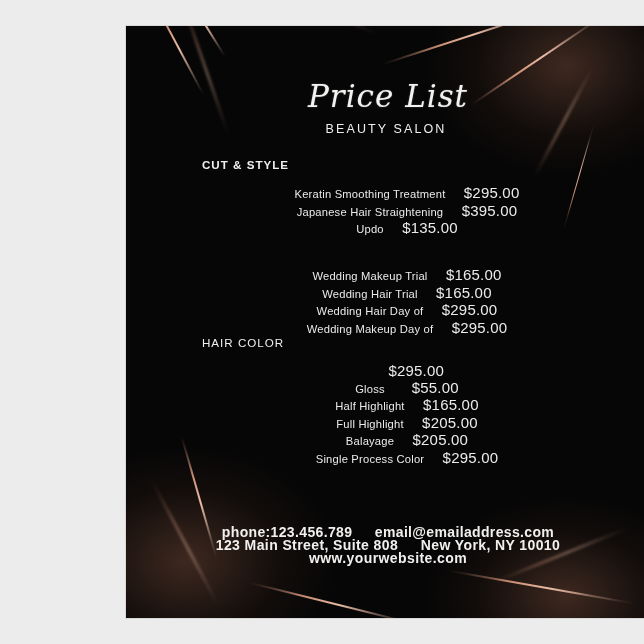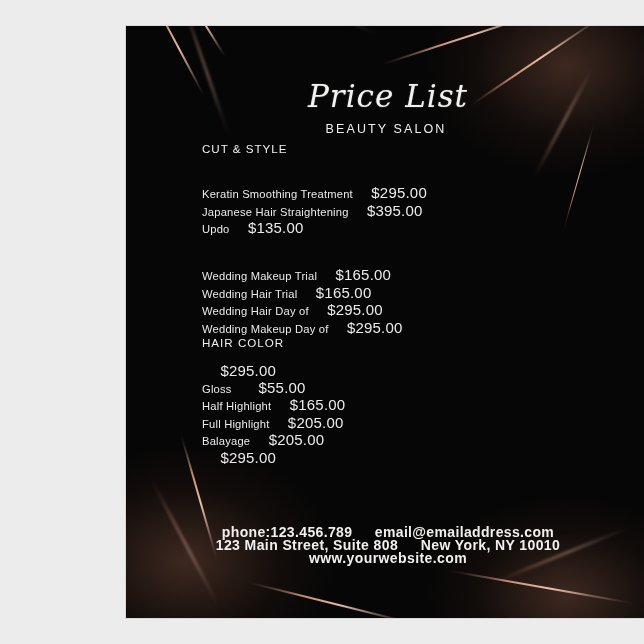--- a/index.html
+++ b/index.html
@@ -96,21 +96,21 @@
     letter-spacing: 1.0px;
     color: #f1efee;
   }
   .rows {
     position: absolute;
     left: 76px;
     right: 38px;
   }
   .row {
     display: flex;
-    justify-content: flex-start;
+    justify-content: center;
     align-items: baseline;
     font-size: 11.2px;
     line-height: 16.6px;
     color: #eceaea;
     letter-spacing: 0.2px;
   }
   .row .price {
     min-width: 74px;
     text-align: right;
     font-size: 15px;
@@ -163,21 +163,21 @@
     <div class="arc" style="left:300px; top:460px; width:250px; height:250px; transform:rotate(150deg);"></div>
     <div class="arc thin" style="left:330px; top:500px; width:210px; height:210px; transform:rotate(162deg);"></div>
     <div class="stroke" style="left:320px; top:560px; width:190px; height:2px; transform:rotate(10deg);"></div>
     <div class="stroke soft" style="left:360px; top:528px; width:150px; height:1.6px; transform:rotate(-22deg);"></div>
 
     <div id="content">
 
       <div class="title">Price List</div>
       <div class="subtitle">BEAUTY SALON</div>
 
-      <div class="section" style="top:116px;">CUT &amp; STYLE</div>
+      <div class="section" style="top:132px;font-weight:bold;">CUT &amp; STYLE</div>
       <div class="rows" style="top:159px;">
         <div class="row">
           <span>Keratin Smoothing Treatment</span>
           <span class="price">$295.00</span>
         </div>
         <div class="row">
           <span>Japanese Hair Straightening</span>
           <span class="price">$395.00</span>
         </div>
         <div class="row">
@@ -220,20 +220,21 @@
         </div>
         <div class="row">
           <span>Full Highlight</span>
           <span class="price">$205.00</span>
         </div>
         <div class="row">
           <span>Balayage</span>
           <span class="price">$205.00</span>
         </div>
         <div class="row">
+          <span>Single Process Color</span>
           <span class="price">$295.00</span>
         </div>
       </div>
 
       <div class="footer" style="top:500px;">
         <div class="line1">
           <span>phone:123.456.789</span>
           <span class="gap"></span>
           <span>email@emailaddress.com</span>
         </div>

